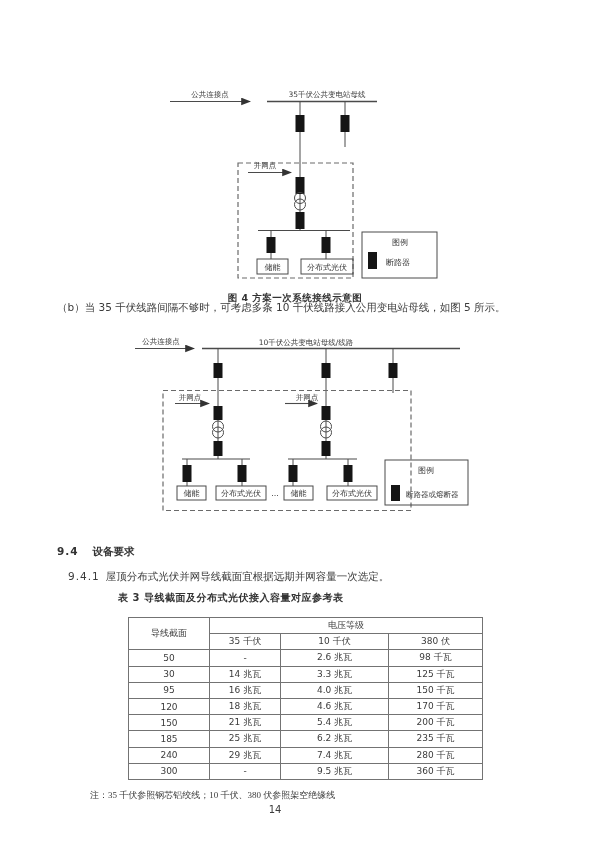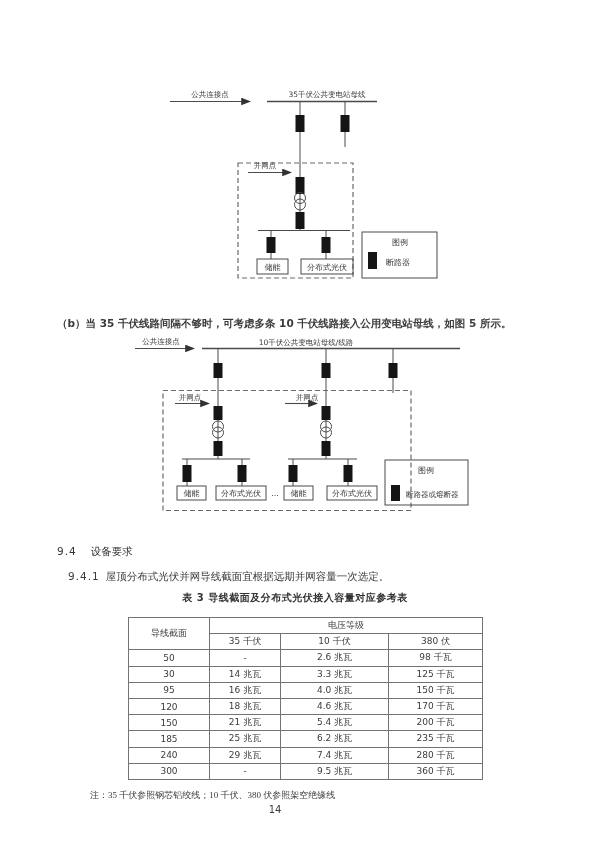--- a/index.html
+++ b/index.html
@@ -11,25 +11,25 @@
     color:#3a3a3a;
     overflow:hidden;
   }
   .abs{position:absolute;}
   svg text{fill:#3a3a3a;font-family:"DejaVu Sans","Liberation Sans",sans-serif;}
   .fig-caption{
     font-size:9.5px;font-weight:bold;text-align:center;color:#333;
     letter-spacing:0.5px;
   }
   .body-text{font-size:10.5px;line-height:1.35;color:#3b3b3b;}
-  .heading{font-size:10.5px;font-weight:normal;color:#333;}
+  .heading{font-size:10.5px;font-weight:bold;color:#333;}
   .heading .num{margin-right:14px;letter-spacing:1px;}
   .clause{font-size:10.5px;color:#3b3b3b;}
   .clause .num{margin-right:6px;letter-spacing:1px;}
-  .table-title{font-size:10px;font-weight:bold;text-align:center;color:#333;letter-spacing:0.5px;}
+  .table-title{font-size:10px;font-weight:bold;text-align:left;color:#333;letter-spacing:0.5px;}
   table.ref{border-collapse:collapse;table-layout:fixed;width:354px;}
   table.ref td,table.ref th{
     border:1px solid #737373;
     font-size:9px;font-weight:normal;
     text-align:center;vertical-align:middle;
     height:15.2px;padding:0;color:#3b3b3b;
   }
   .note{font-size:9px;color:#3b3b3b;}
   .pagenum{font-size:10px;text-align:center;color:#3b3b3b;}
 </style>
@@ -75,22 +75,23 @@
     <rect x="97" y="174" width="31" height="15" fill="none" stroke="#4a4a4a" stroke-width="1"></rect>
     <text x="112.5" y="185" font-size="8" text-anchor="middle">储能</text>
     <rect x="141" y="174" width="52" height="15" fill="none" stroke="#4a4a4a" stroke-width="1"></rect>
     <text x="167" y="185" font-size="8" text-anchor="middle">分布式光伏</text>
 
     <rect x="202" y="147" width="75" height="46" fill="none" stroke="#4a4a4a" stroke-width="1"></rect>
     <text x="240" y="160" font-size="8" text-anchor="middle">图例</text>
     <rect x="208" y="167" width="9" height="17" fill="#151515"></rect>
     <text x="226" y="180" font-size="8">断路器</text>
   </svg>
-
-  <div class="abs body-text" style="left:57px;top:316px;width:508px;font-weight:bold;">（b）当 35 千伏线路间隔不够时，可考虑多条 10 千伏线路接入公用变电站母线，如图 5 所示。</div>
+  <div class="abs fig-caption" style="left:160px;top:292px;width:270px;">图 4 方案一次系统接线示意图</div>
+
+  <div class="abs body-text" style="left:57px;top:300px;width:508px;">（b）当 35 千伏线路间隔不够时，可考虑多条 10 千伏线路接入公用变电站母线，如图 5 所示。</div>
 
   <svg class="abs" style="left:130px;top:335px;" width="345" height="180" viewBox="0 0 345 180">
     <defs>
       <marker id="ah5" markerWidth="9" markerHeight="8" refX="8" refY="3.5" orient="auto">
         <path d="M0,0 L9,3.5 L0,7 Z" fill="#333"></path>
       </marker>
     </defs>
 
     <text x="31" y="9" font-size="7.5" text-anchor="middle">公共连接点</text>
     <line x1="5" y1="13.5" x2="64" y2="13.5" stroke="#4a4a4a" stroke-width="1.1" marker-end="url(#ah5)"></line>

